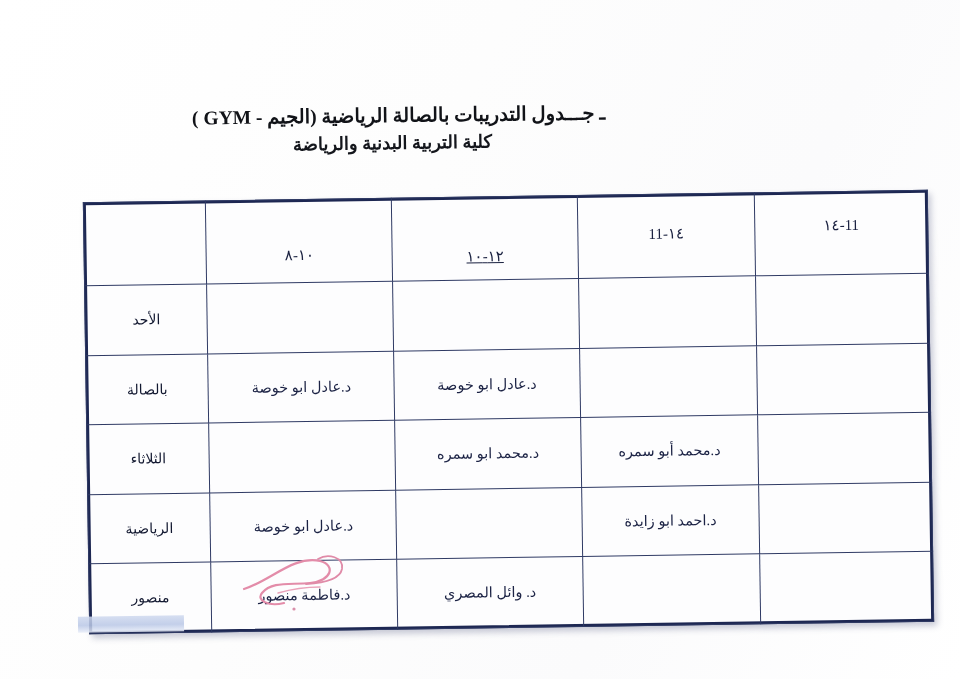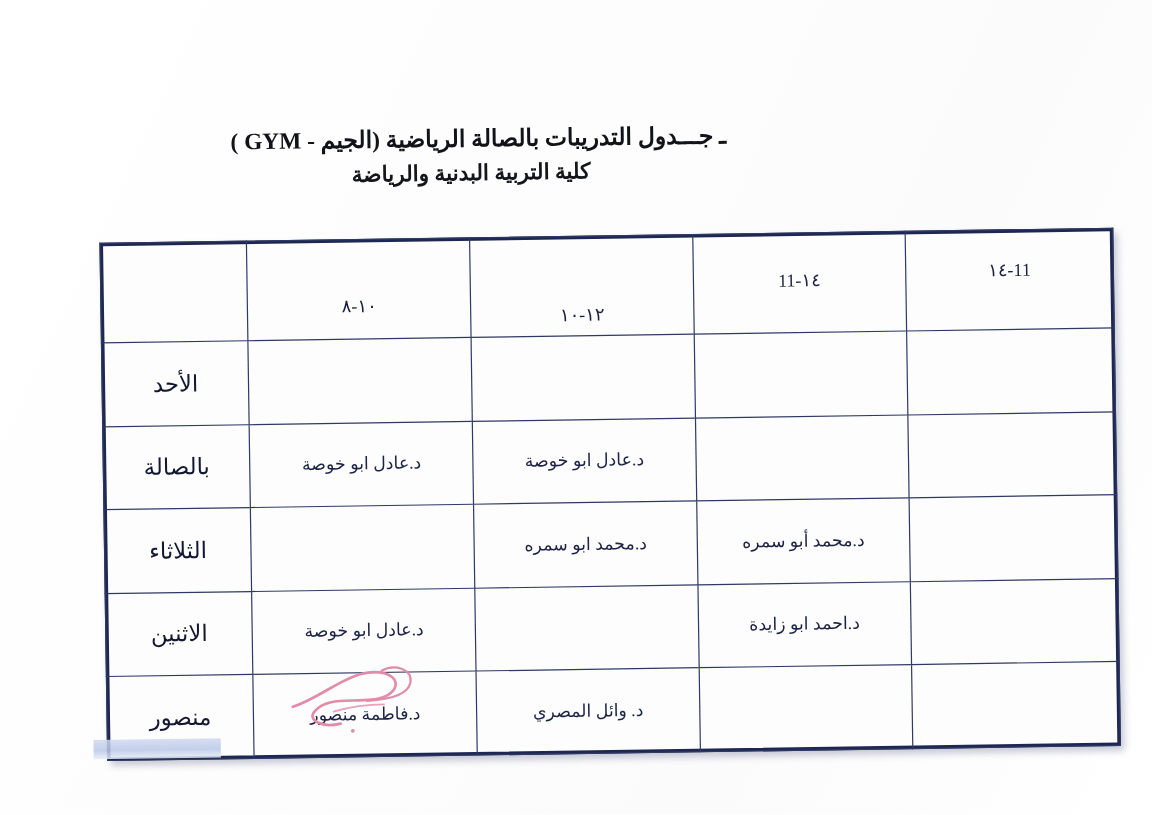--- a/index.html
+++ b/index.html
@@ -98,34 +98,34 @@
   tr.body-row td {
     height: 60px;
   }
   .time-label {
     font-size: 15px;
     letter-spacing: 1px;
     color: #1a2140;
     font-family: "Liberation Serif", serif;
   }
   .day-label {
-    font-size: 19px;
+    font-size: 14px;
     color: #121830;
   }
   .cell-text {
     font-size: 14.5px;
     color: #1c2345;
     white-space: nowrap;
   }
   .blankcell { }
 
   
   .t-1614 { position: relative; top: -8px; }
   .t-1412 { position: relative; top: -2px; }
-  .t-1210 { position: relative; top: 24px;  }
+  .t-1210 { position: relative; top: 18px; text-decoration: underline;  }
   .t-108  { position: relative; top: 14px; }
 
   
   .signature {
     position: absolute;
     left: 232px;
     top: 537px;
     width: 140px;
     height: 80px;
     pointer-events: none;
@@ -203,21 +203,21 @@
           <td><span class="cell-text">د.محمد ابو سمره</span></td>
           <td class="blankcell"><span class="cell-text"></span></td>
           <td><span class="day-label">الثلاثاء</span></td>
         </tr>
 
         <tr class="body-row">
           <td class="blankcell"><span class="cell-text"></span></td>
           <td><span class="cell-text">د.احمد ابو زايدة</span></td>
           <td class="blankcell"><span class="cell-text"></span></td>
           <td><span class="cell-text">د.عادل ابو خوصة</span></td>
-          <td><span class="day-label">الاثنين</span></td>
+          <td><span class="day-label">الرياضية</span></td>
         </tr>
 
         <tr class="body-row">
           <td class="blankcell"><span class="cell-text"></span></td>
           <td class="blankcell"><span class="cell-text"></span></td>
           <td><span class="cell-text">د. وائل المصري</span></td>
           <td><span class="cell-text">د.فاطمة منصور</span></td>
           <td><span class="day-label">منصور</span></td>
         </tr>
       </tbody>

